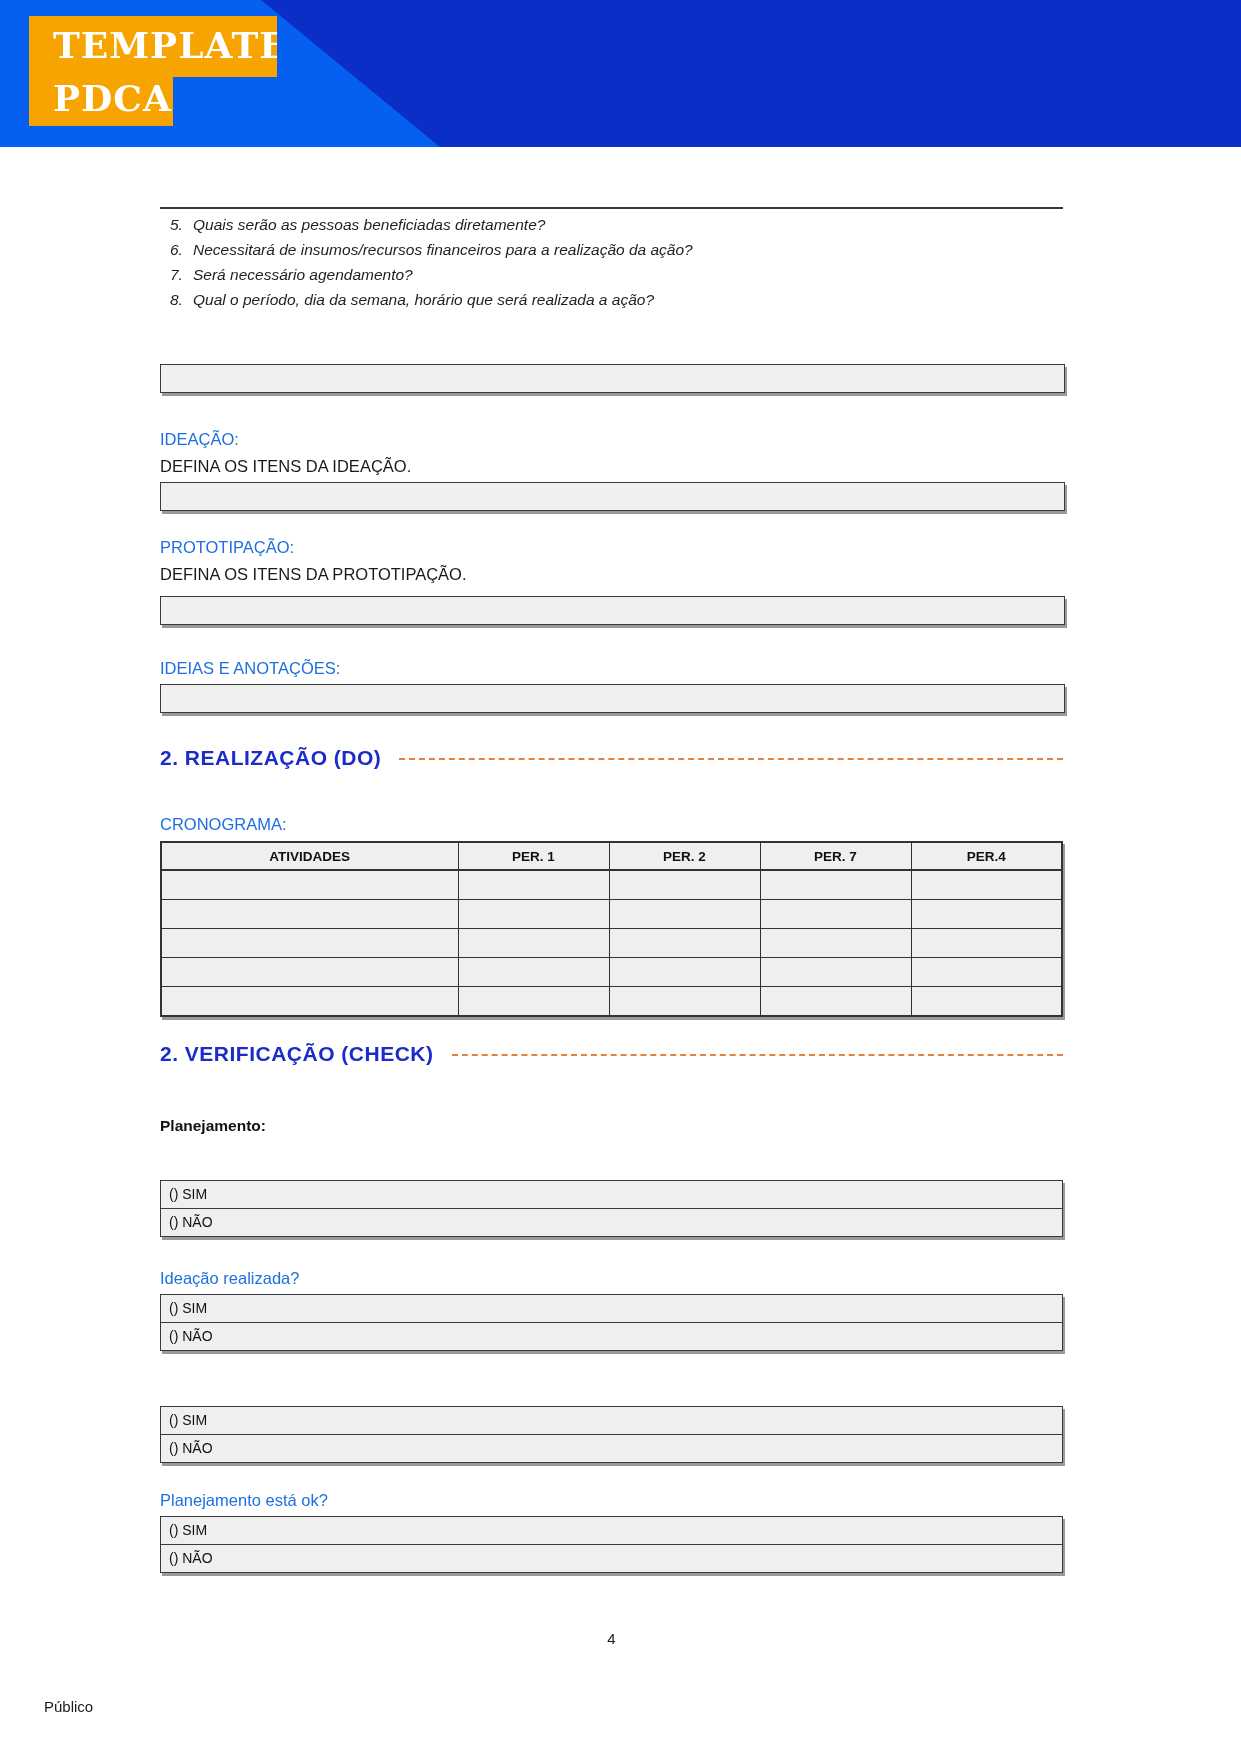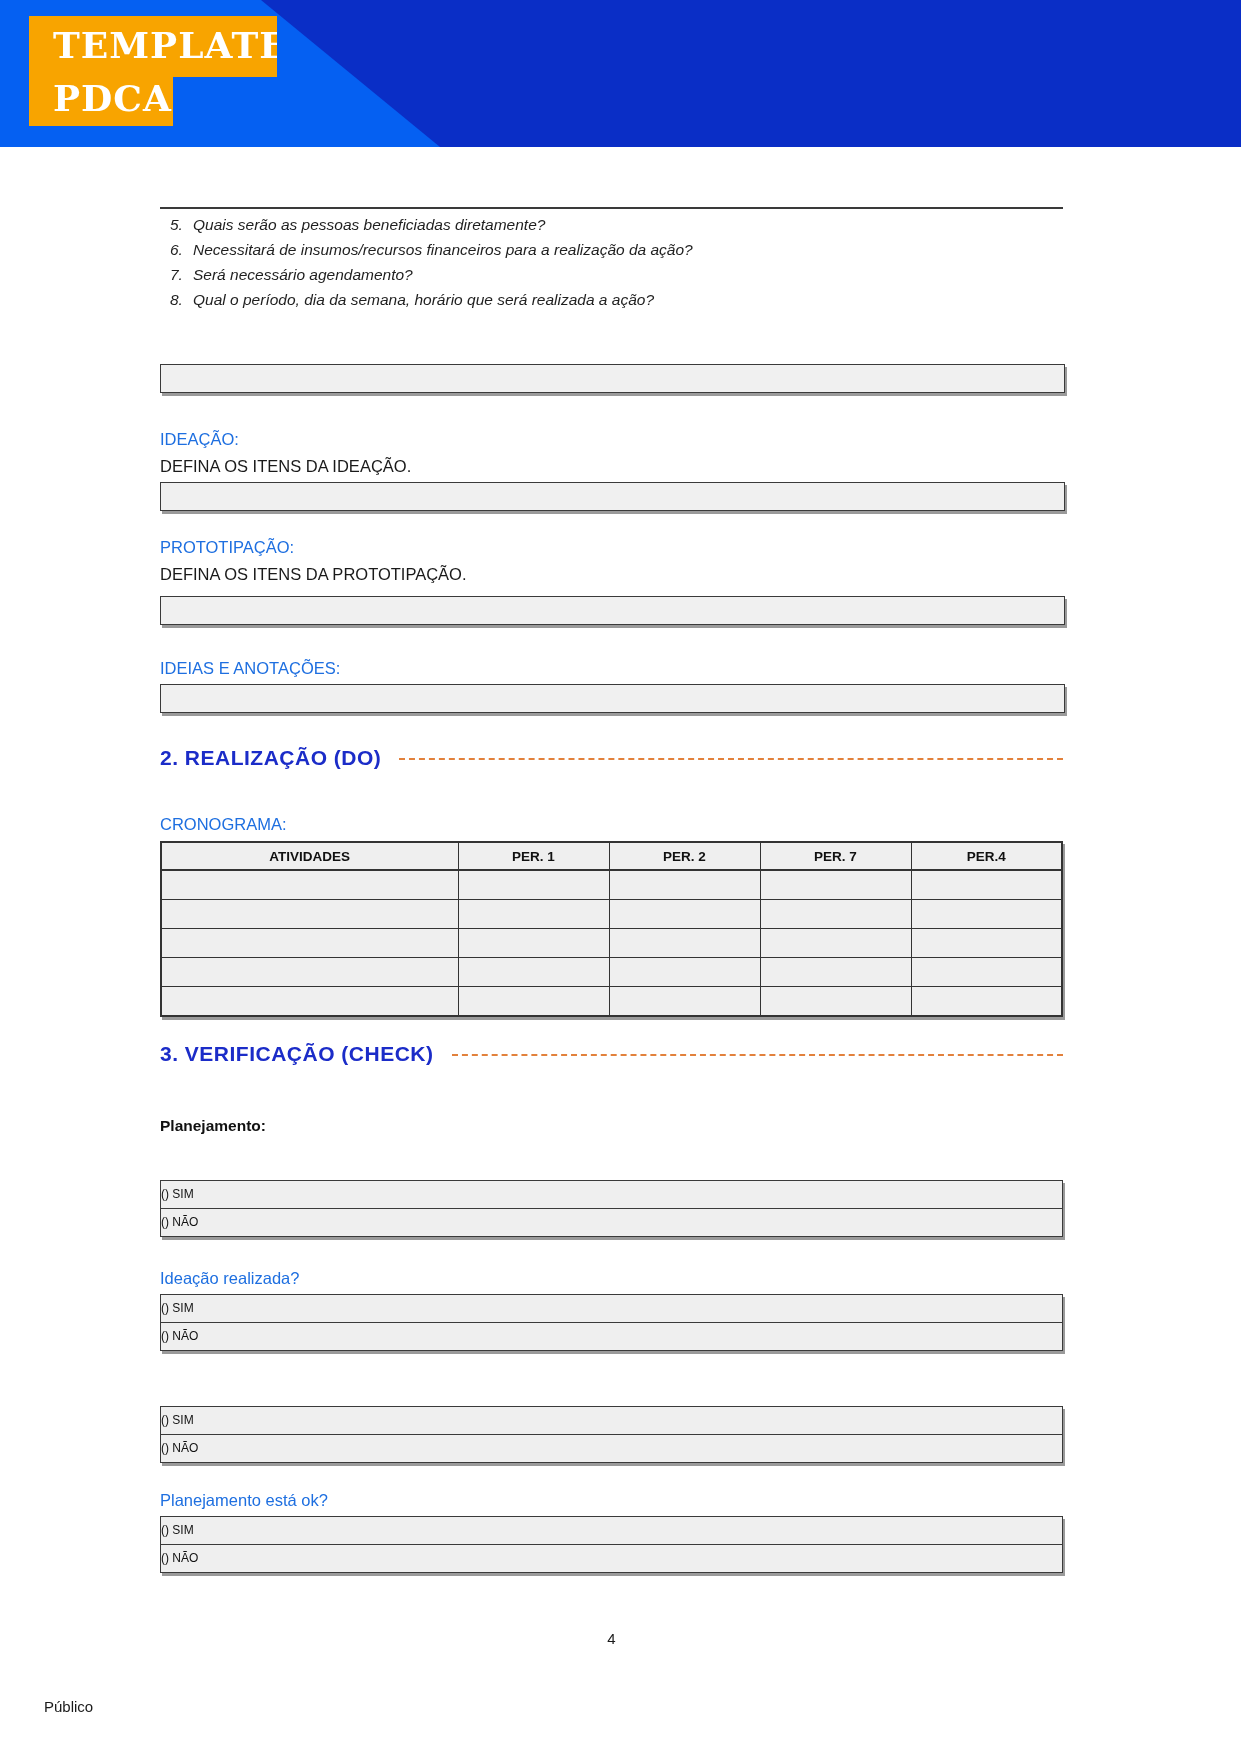--- a/index.html
+++ b/index.html
@@ -47,21 +47,21 @@
   table.cron{border:2px solid #333;box-shadow:2px 3px 0 #9a9a9a;}
   table.cron th{height:24px;font-size:13.5px;font-weight:700;color:#111;text-align:center;border-bottom:2px solid #333;}
   table.cron td{height:26px;}
   .cron-col-activities{width:297px;}
   .cron-col-per{width:151px;}
 
   .subtitle-bold{font-size:15.5px;font-weight:700;color:#111;line-height:20px;}
   .q-label{font-size:16.5px;color:#1E6FE0;line-height:20px;}
 
   .optbox{width:901px;border:1px solid #3a3a3a;box-shadow:2px 3px 0 #9a9a9a;background:#EFEFEF;}
-  .optrow{height:27px;line-height:27px;font-size:12px;color:#111;}
+  .optrow{height:27px;line-height:27px;font-size:14px;color:#111;padding-left:8px;}
   .optrow + .optrow{border-top:1px solid #3a3a3a;}
 
   .pagenum{top:1630px;text-align:center;font-size:15px;color:#1a1a1a;}
   .classification{position:absolute;left:44px;top:1698px;font-size:15px;color:#1a1a1a;}
 </style>
 </head>
 <body>
 
 <div class="page">
 
@@ -163,21 +163,21 @@
           <td></td>
           <td></td>
           <td></td>
           <td></td>
           <td></td>
         </tr>
       </tbody>
   </table>
 
   <div class="col h-row" style="top:1040px;">
-    <span class="h-title">3. VERIFICAÇÃO (CHECK)</span>
+    <span class="h-title">2. VERIFICAÇÃO (CHECK)</span>
     <span class="h-dash"></span>
   </div>
 
   <div class="col subtitle-bold" style="top:1116px;">Planejamento:</div>
 
   <div class="col optbox" style="top:1180px;">
     <div class="optrow">() SIM</div>
     <div class="optrow">() NÃO</div>
   </div>
 

